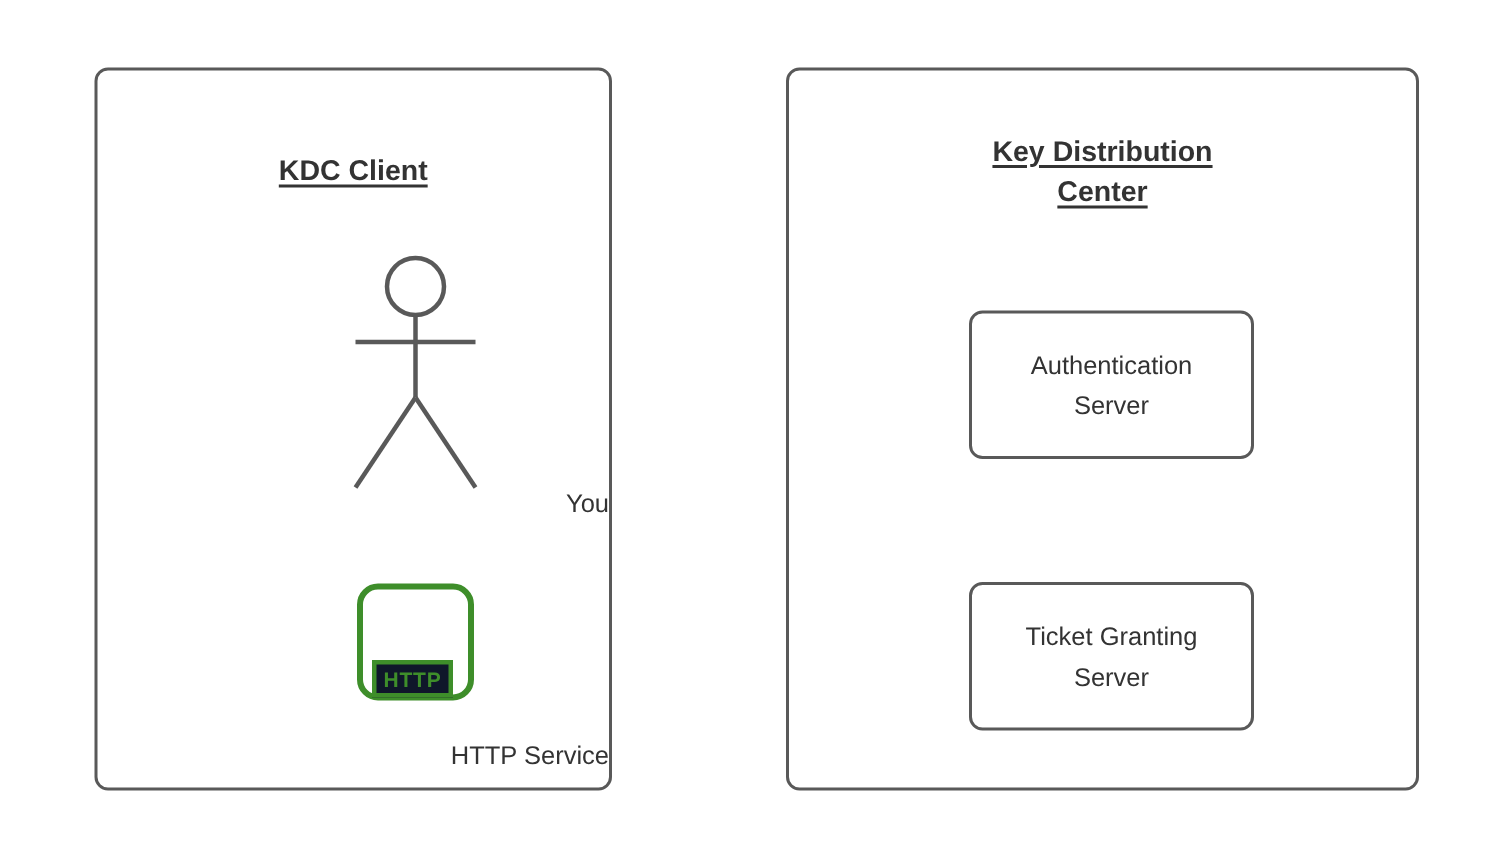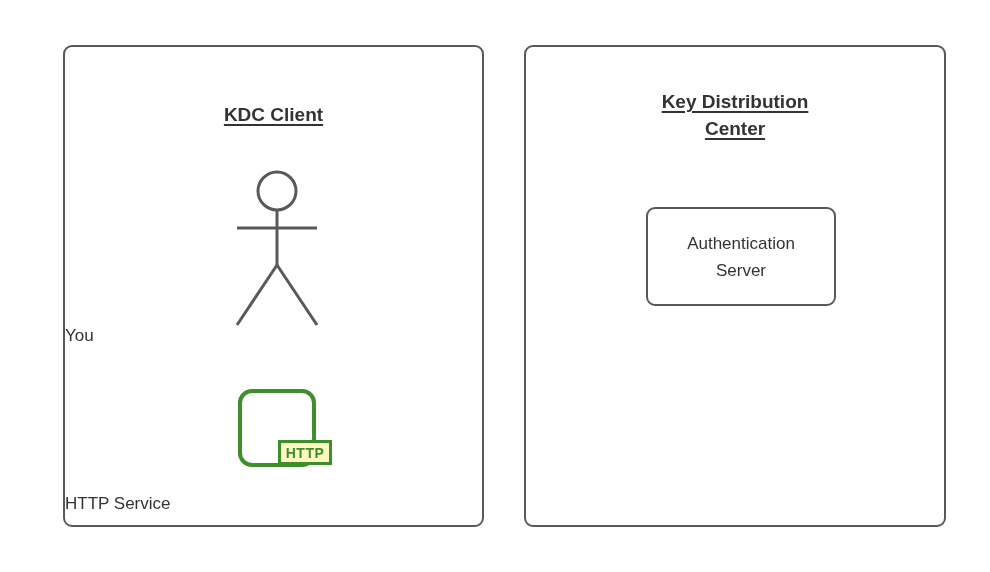--- a/index.html
+++ b/index.html
@@ -19,21 +19,21 @@
     position: absolute;
     inset: 0;
   }
   .panel {
     position: absolute;
     box-sizing: border-box;
     border: 2px solid #595959;
     border-radius: 9px;
     background: #ffffff;
   }
-  #client-panel { left: 63px; top: 45px; width: 421px; height: 482px; }
+  #client-panel { left: 63px; top: 45px; width: 345px; height: 482px; }
   #kdc-panel   { left: 524px; top: 45px; width: 422px; height: 482px; }
 
   .panel-title {
     position: absolute;
     left: 0;
     right: 0;
     text-align: center;
     font-size: 19px;
     font-weight: bold;
     line-height: 27px;
@@ -52,21 +52,21 @@
   
   #actor-svg {
     position: absolute;
     left: 159px;
     top: 117px;
   }
   .diagram-label {
     position: absolute;
     left: 0;
     right: 0;
-    text-align: left;
+    text-align: right;
     font-size: 17px;
     line-height: 20px;
     color: #333333;
   }
   #actor-label { top: 279px; }
   #service-label { top: 447px; }
 
   
   #http-icon {
     position: absolute;
@@ -81,27 +81,27 @@
     top: 0;
     width: 78px;
     height: 78px;
     box-sizing: border-box;
     border: 4px solid #3E8E2A;
     border-radius: 14px;
     background: #ffffff;
   }
   #http-badge {
     position: absolute;
-    left: 40px;
+    left: 10px;
     top: 51px;
     width: 54px;
     height: 25px;
     box-sizing: border-box;
     border: 3px solid #3E8E2A;
-    background: #fef9c3;
+    background: #0f172a;
     display: flex;
     align-items: center;
     justify-content: center;
     font-size: 14px;
     font-weight: bold;
     color: #3E8E2A;
     letter-spacing: 0.5px;
   }
 
   
@@ -157,15 +157,18 @@
 
   <div class="panel" id="kdc-panel">
     <div class="panel-title" id="kdc-title">
       <span class="u">Key Distribution Center</span>
     </div>
 
     <div class="server-box" id="auth-box">
       <div class="server-label">Authentication Server</div>
     </div>
 
+    <div class="server-box" id="tgs-box">
+      <div class="server-label">Ticket Granting Server</div>
+    </div>
   </div>
 
 </div>
 
 </body></html>

